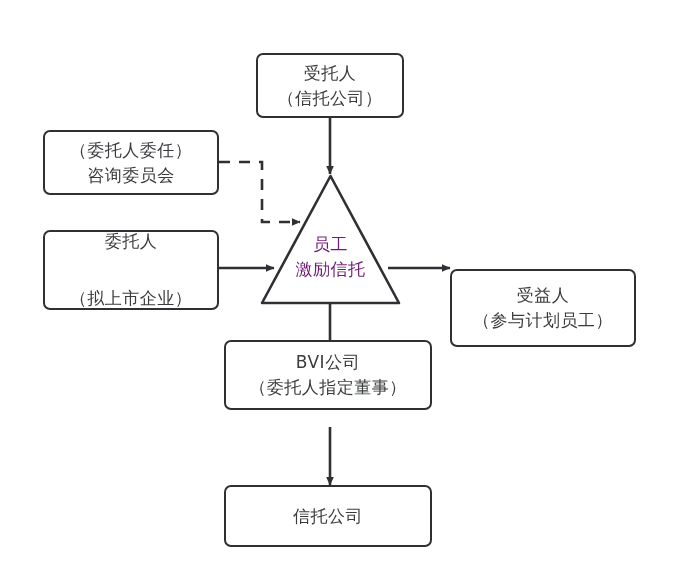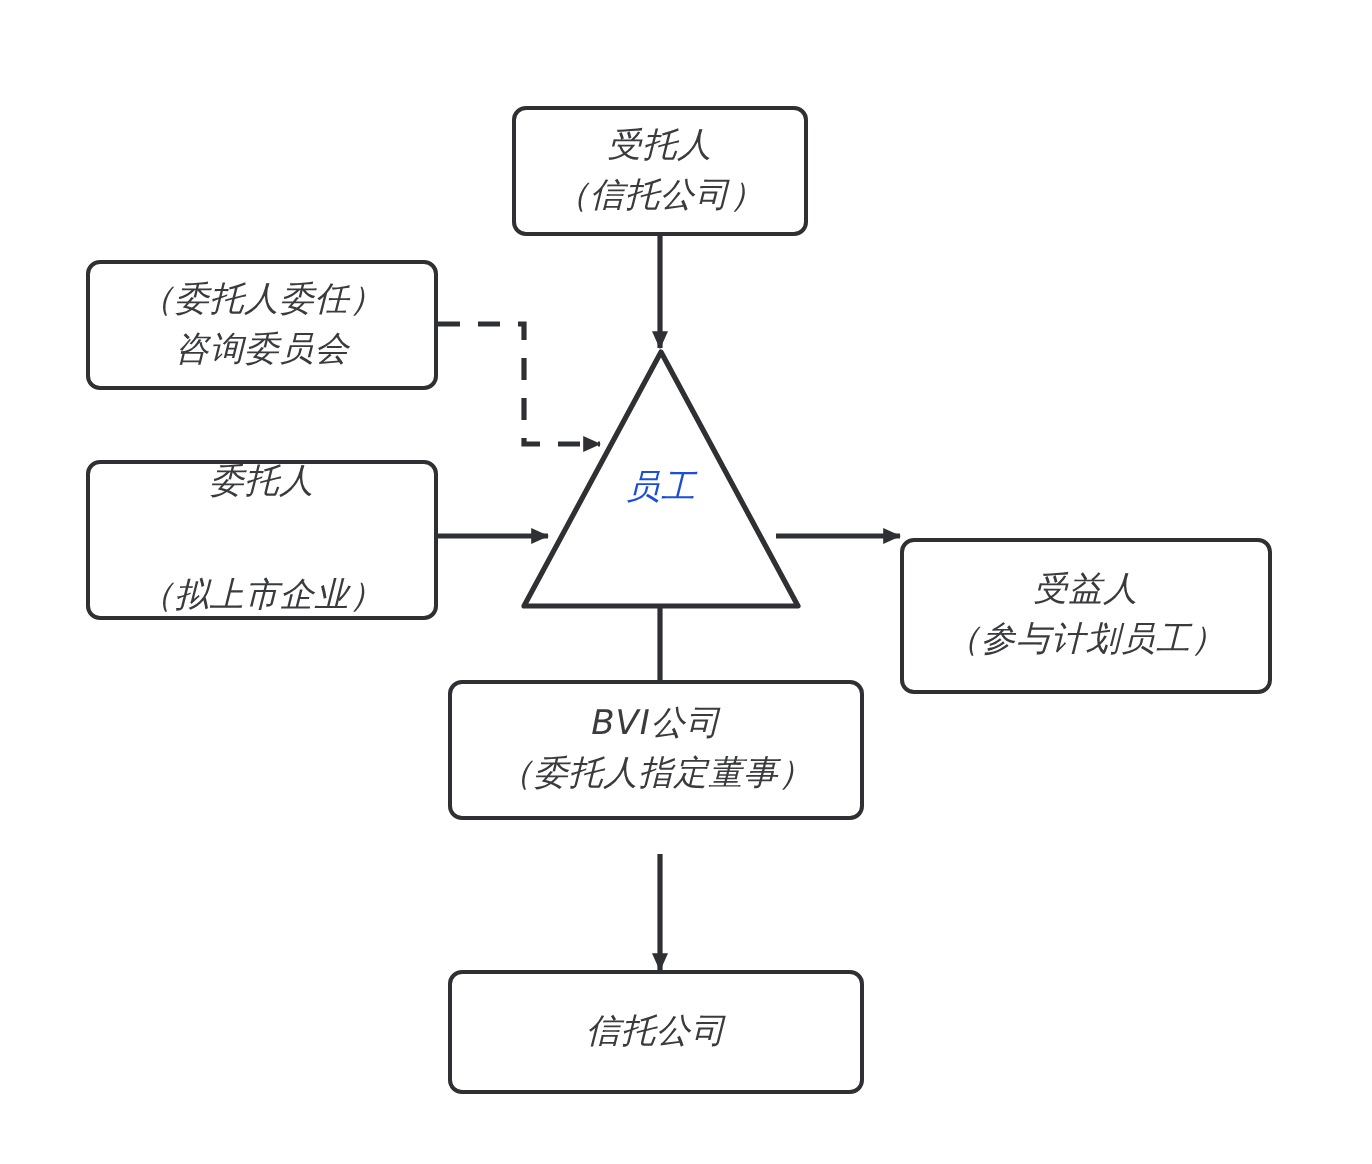--- a/index.html
+++ b/index.html
@@ -11,21 +11,20 @@
     width: 686px;
     height: 582px;
     font-family: "DejaVu Sans", "Liberation Sans", sans-serif;
     overflow: hidden;
   }
   #diagram-root {
     position: relative;
     width: 658px;
     height: 582px;
     background: #ffffff;
-    font-style: italic;
   }
   .node-box {
     position: absolute;
     box-sizing: border-box;
     border: 2px solid #2f3033;
     border-radius: 7px;
     background: #ffffff;
     display: flex;
     flex-direction: column;
     align-items: center;
@@ -45,21 +44,21 @@
     top: 170px;
     width: 145px;
     height: 138px;
   }
   .triangle-label {
     position: absolute;
     left: 258px;
     top: 232px;
     width: 145px;
     text-align: center;
-    color: #1d4ed8;
+    color: #701a75;
     font-size: 17px;
     line-height: 1.45;
     letter-spacing: 0.5px;
     white-space: nowrap;
     pointer-events: none;
   }
   #connectors {
     position: absolute;
     left: 0;
     top: 0;
@@ -105,20 +104,21 @@
   <div class="node-box" style="left:43px; top:230px; width:176px; height:80px;gap:32px;">
     <span class="node-line">委托人</span>
     <span class="node-line">（拟上市企业）</span>
   </div>
 
   <svg class="triangle-node" viewBox="0 0 145 138" width="145" height="138" xmlns="http://www.w3.org/2000/svg">
     <polygon points="72.5,6 141,133 4,133" fill="#ffffff" stroke="#2f3033" stroke-width="2.6" stroke-linejoin="round"></polygon>
   </svg>
   <div class="triangle-label">
     <span class="node-line">员工</span>
+    <span class="node-line">激励信托</span>
   </div>
 
   <div class="node-box" style="left:450px; top:230px; width:186px; height:78px;margin-top:39px;">
     <span class="node-line">受益人</span>
     <span class="node-line">（参与计划员工）</span>
   </div>
 
   <div class="node-box" style="left:224px; top:340px; width:208px; height:70px;">
     <span class="node-line">BVI公司</span>
     <span class="node-line">（委托人指定董事）</span>

